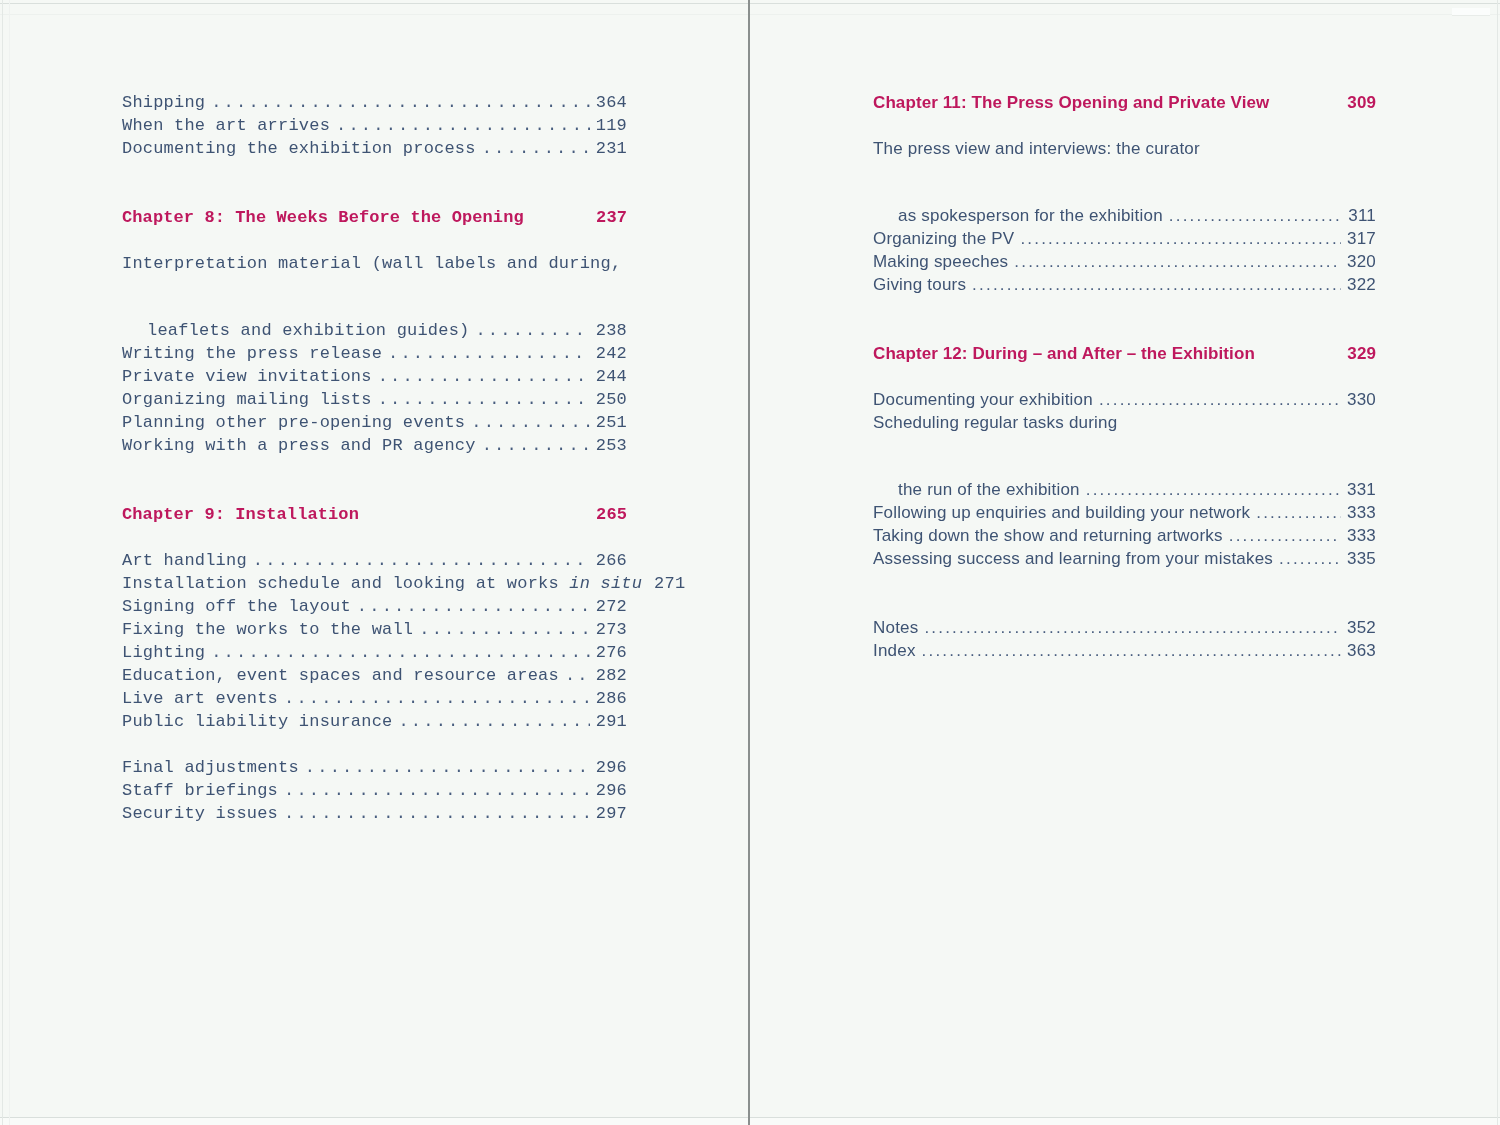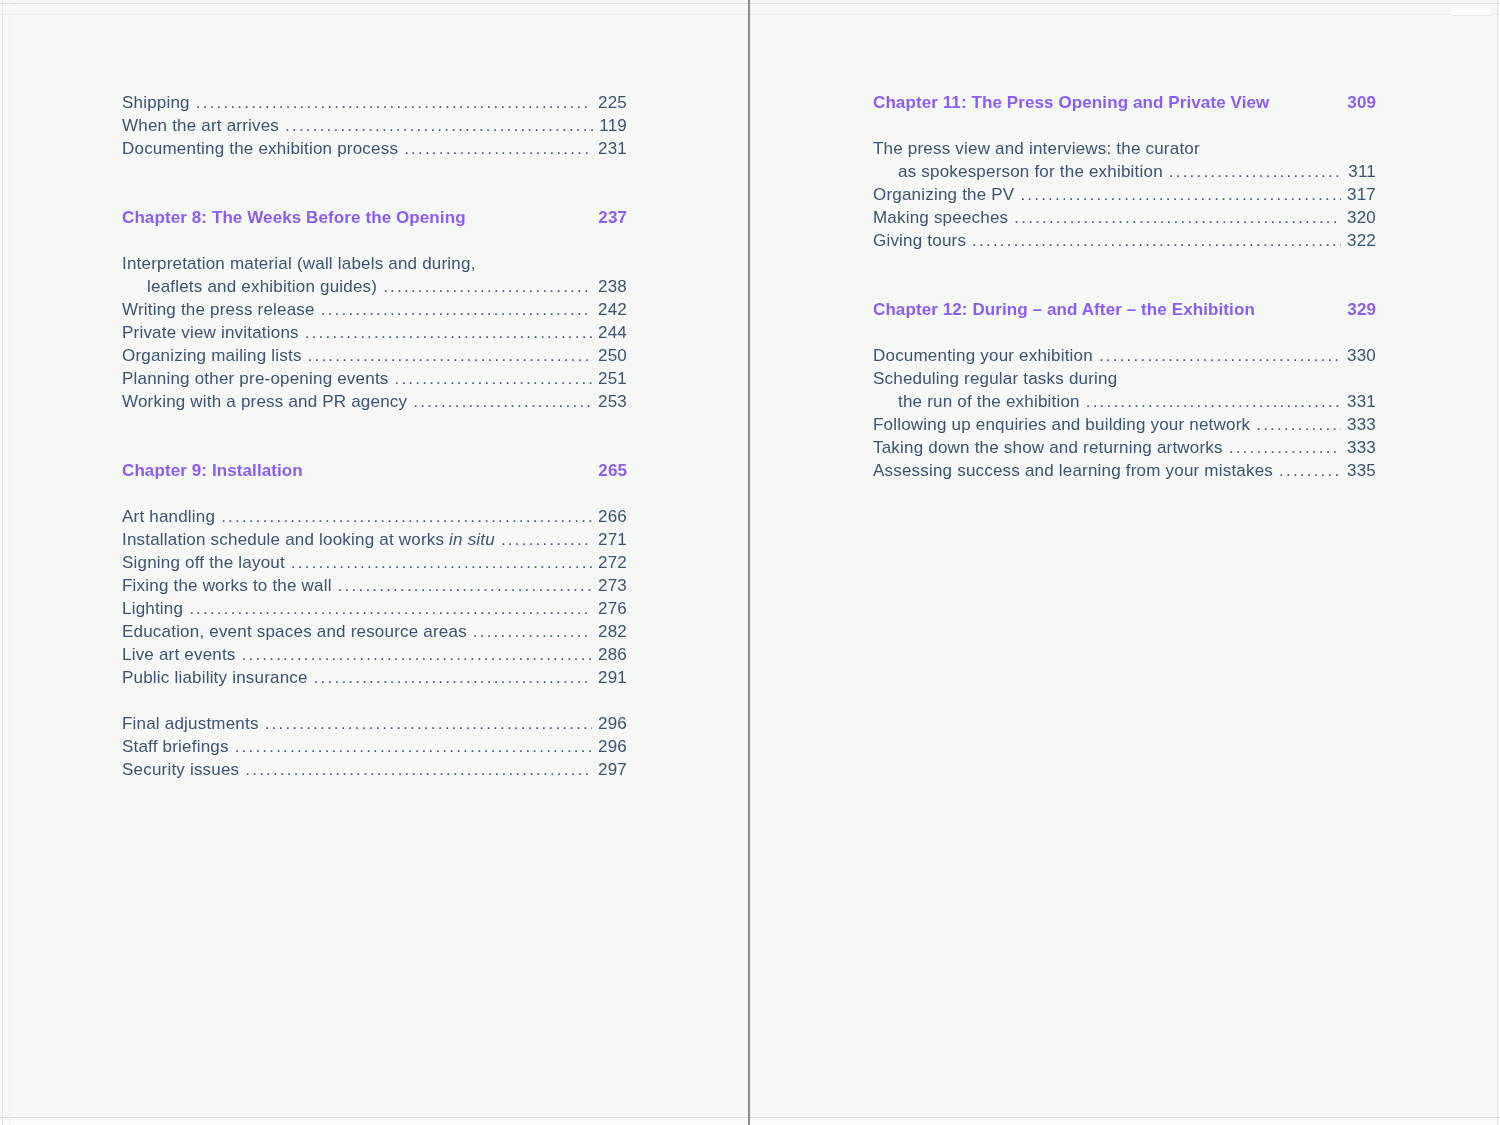--- a/index.html
+++ b/index.html
@@ -23,41 +23,41 @@
   .edge-left   { left: 2px; top: 0; bottom: 0; width: 1px; background: #e3e8e5; }
   .edge-left2  { left: 9px; top: 0; bottom: 0; width: 1px; background: #eff2f0; }
   .edge-right  { right: 2px; top: 0; bottom: 0; width: 1px; background: #e3e8e5; }
   .corner-notch { position: absolute; top: 8px; right: 10px; width: 38px; height: 7px;
                   background: #fbfdfc; border-bottom: 1px solid #e8ece9; }
 
   
   .gutter { position: absolute; left: 748px; top: 0; width: 2px; height: 1125px; background: #8a8f8e; }
 
   .page-content { position: absolute; top: 91px; }
-  .page-content.left  { left: 122px; width: 505px; }
+  .page-content.left  { left: 122px; width: 505px; font-family: Liberation Mono, monospace; }
   .page-content.right { left: 873px; width: 503px; }
 
   .block + .block { margin-top: 23px; }            
   .block.entries + .block.chapter { margin-top: 46px; } 
   .block.endmatter { margin-top: 46px; }           
 
   .row { display: flex; align-items: baseline; }
   .label { white-space: nowrap; }
-  .label.indent { padding-left: 25px; }
+  .label.indent { padding-left: 25px; margin-top: 44px; }
   .italic { font-style: italic; }
 
   .leader { flex: 1 1 auto; overflow: hidden; white-space: nowrap;
             margin: 0 6px 0 6px; letter-spacing: 2.2px; color: #485d7f; }
   .leader::after { content: "...................................................................................................................................................."; }
 
   .spacer { flex: 1 1 auto; }
   .pagenum { white-space: nowrap; }
 
   .block.chapter .label, .block.chapter .pagenum {
-    font-weight: 700; color: #8b5cf6; letter-spacing: 0.1px;
+    font-weight: 700; color: #be185d; letter-spacing: 0.1px;
   }
 </style>
 </head>
 <body>
 
 <div>
   <div class="edge edge-top"></div>
   <div class="edge edge-top2"></div>
   <div class="edge edge-bottom2"></div>
   <div class="edge edge-bottom"></div>
@@ -67,21 +67,21 @@
   <div class="corner-notch"></div>
 
   <div class="gutter"></div>
 
   <div class="page-content left" id="left-page">
       <div class="block entries">
         <div class="entry">
           <div class="row">
             <span class="label"><span>Shipping</span></span>
             <span class="leader"></span>
-            <span class="pagenum">225</span>
+            <span class="pagenum">364</span>
           </div>
         </div>
         <div class="entry">
           <div class="row">
             <span class="label"><span>When the art arrives</span></span>
             <span class="leader"></span>
             <span class="pagenum">119</span>
           </div>
         </div>
         <div class="entry">
@@ -316,14 +316,30 @@
           </div>
         </div>
         <div class="entry">
           <div class="row">
             <span class="label"><span>Assessing success and learning from your mistakes</span></span>
             <span class="leader"></span>
             <span class="pagenum">335</span>
           </div>
         </div>
       </div>
+      <div class="block entries endmatter">
+        <div class="entry">
+          <div class="row">
+            <span class="label"><span>Notes</span></span>
+            <span class="leader"></span>
+            <span class="pagenum">352</span>
+          </div>
+        </div>
+        <div class="entry">
+          <div class="row">
+            <span class="label"><span>Index</span></span>
+            <span class="leader"></span>
+            <span class="pagenum">363</span>
+          </div>
+        </div>
+      </div>
     </div>
 </div>
 
 </body></html>

